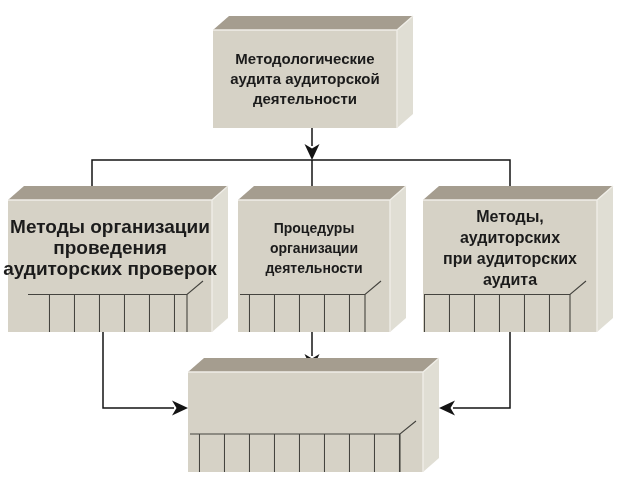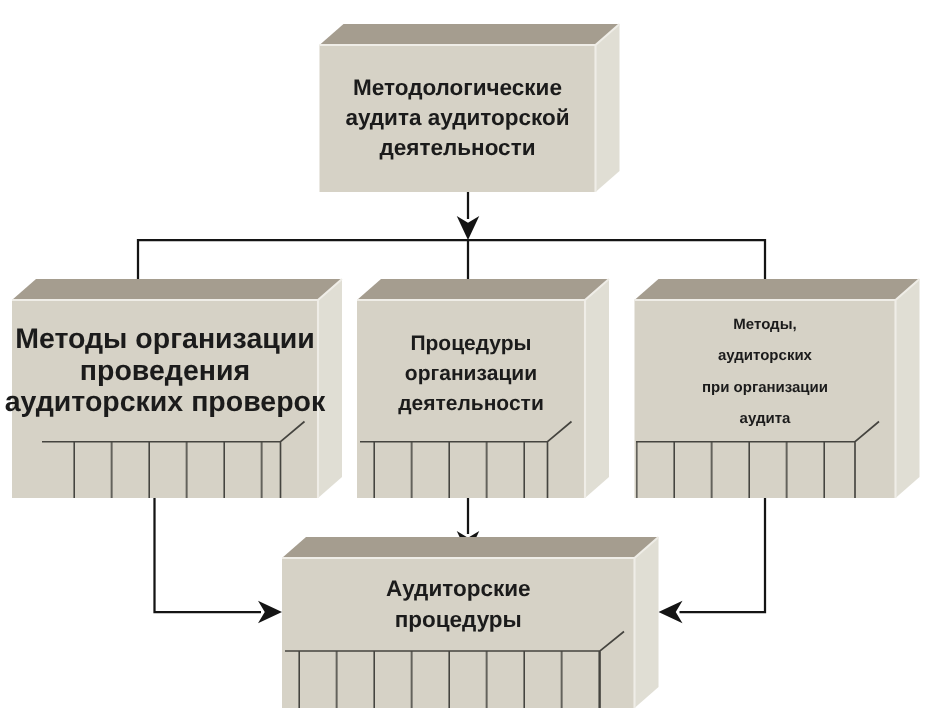--- a/index.html
+++ b/index.html
@@ -26,21 +26,21 @@
   .arrowhead{fill:var(--line);stroke:none;}
   .comb-line{stroke:var(--comb-line);stroke-width:1.1;fill:none;}
   .comb-fill{fill:url(#combPattern);}
   .lbl{
     position:absolute;display:flex;flex-direction:column;align-items:center;
     justify-content:center;text-align:center;font-weight:bold;color:var(--text);
   }
   .lbl-top{left:213px;top:30px;width:184px;height:98px;font-size:15px;line-height:20px;}
   .lbl-left{left:8px;top:200px;width:204px;height:95px;font-size:19px;line-height:21px;}
   .lbl-center{left:238px;top:200px;width:152px;height:96px;font-size:14px;line-height:20px;}
-  .lbl-right{left:423px;top:200px;width:174px;height:96px;font-size:10px;line-height:21px;}
+  .lbl-right{left:423px;top:200px;width:174px;height:96px;font-size:16px;line-height:21px;}
   .lbl-bottom{left:188px;top:372px;width:235px;height:62px;font-size:15px;line-height:21px;}
   .ln{display:block;white-space:nowrap;}
 </style>
 </head>
 <body>
 
 <div class="stage">
 
   <svg width="618" height="478" viewBox="0 0 618 478">
     <defs>
@@ -128,22 +128,18 @@
 
   <div class="lbl lbl-center">
     <span class="ln">Процедуры</span>
     <span class="ln">организации</span>
     <span class="ln">деятельности</span>
   </div>
 
   <div class="lbl lbl-right">
     <span class="ln">Методы,</span>
     <span class="ln">аудиторских</span>
-    <span class="ln">при организации</span>
+    <span class="ln">при аудиторских</span>
     <span class="ln">аудита</span>
   </div>
 
-  <div class="lbl lbl-bottom">
-    <span class="ln">Аудиторские</span>
-    <span class="ln">процедуры</span>
-  </div>
 
 </div>
 
 </body></html>

